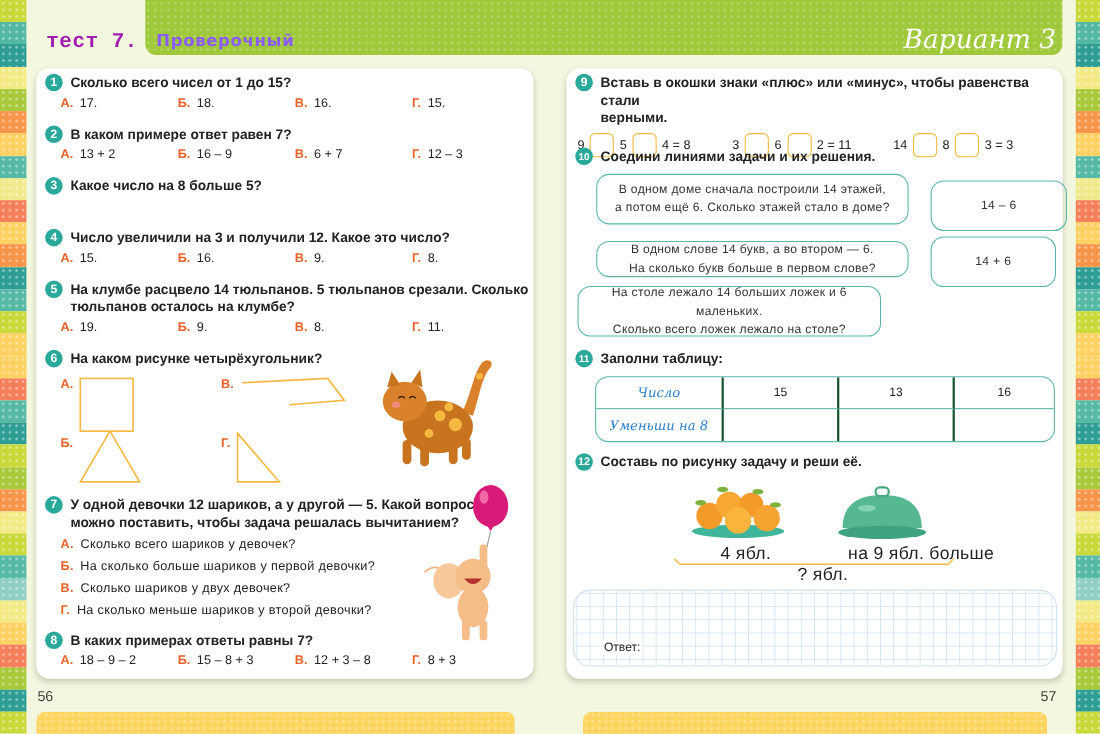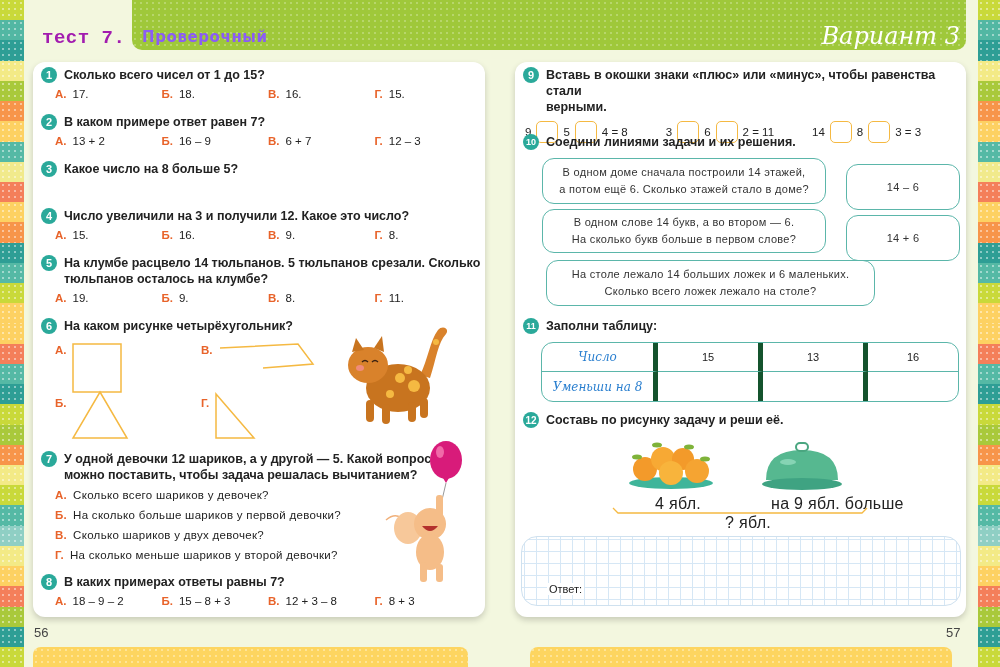--- a/index.html
+++ b/index.html
@@ -85,21 +85,21 @@
     position: absolute; border: 1.5px solid #5bb6aa; border-radius: 12px;
     font-size: 11px; text-align: center; line-height: 17px; letter-spacing: 0.3px;
     display: flex; align-items: center; justify-content: center; color: #333;
   }
   .tbl {
     position: absolute; left: 26px; top: 280px; width: 418px; height: 60px;
     border: 1.5px solid #5bb6aa; border-radius: 12px; overflow: hidden;
     display: grid; grid-template-columns: 116px 105px 105px 1fr; grid-template-rows: 1fr 1fr;
   }
   .tbl div {
-    border-right: 5px solid #14532d; border-bottom: 1px solid #5bb6aa;
+    border-right: 2px solid #14532d; border-bottom: 1px solid #5bb6aa;
     display: flex; align-items: center; justify-content: center; font-size: 11px;
   }
   .tbl div.last-col { border-right: none; }
   .tbl div.last-row { border-bottom: none; }
   .tbl .hand { font-family: "DejaVu Serif", serif; font-style: italic; color: #2a7fcf; font-size: 12px; }
   .grid-area {
     position: absolute; left: 6px; top: 474px; width: 440px; height: 70px;
     border: 1px solid #cfe1ef; border-radius: 16px;
     background-image:
       linear-gradient(#d6e7f5 1px, transparent 1px),
@@ -378,27 +378,27 @@
 
   <div class="q" style="top:72px">
     <div class="qhead">
         <span class="badge" style="font-size:9px">10</span>
         <span class="qtext">Соедини линиями задачи и их решения.</span>
       </div>
   </div>
   <div class="task-box" style="left:27px;top:96px;width:284px;height:46px">
     <div><span>В одном доме сначала построили 14 этажей,</span><br><span>а потом ещё 6. Сколько этажей стало в доме?</span></div>
   </div>
-  <div class="task-box" style="left:27px;top:147px;width:284px;height:44px">
+  <div class="task-box" style="left:27px;top:157px;width:284px;height:33px">
     <div><span>В одном слове 14 букв, а во втором — 6.</span><br><span>На сколько букв больше в первом слове?</span></div>
   </div>
-  <div class="task-box" style="left:31px;top:198px;width:329px;height:46px">
+  <div class="task-box" style="left:10px;top:198px;width:276px;height:46px">
     <div><span>На столе лежало 14 больших ложек и 6 маленьких.</span><br><span>Сколько всего ложек лежало на столе?</span></div>
   </div>
-  <div class="task-box" style="left:331px;top:102px;width:114px;height:46px">
+  <div class="task-box" style="left:331px;top:102px;width:124px;height:46px">
     <span>14 – 6</span>
   </div>
   <div class="task-box" style="left:331px;top:153px;width:114px;height:46px">
     <span>14 + 6</span>
   </div>
 
   <div class="q" style="top:256px">
     <div class="qhead">
         <span class="badge" style="font-size:9px">11</span>
         <span class="qtext">Заполни таблицу:</span>

